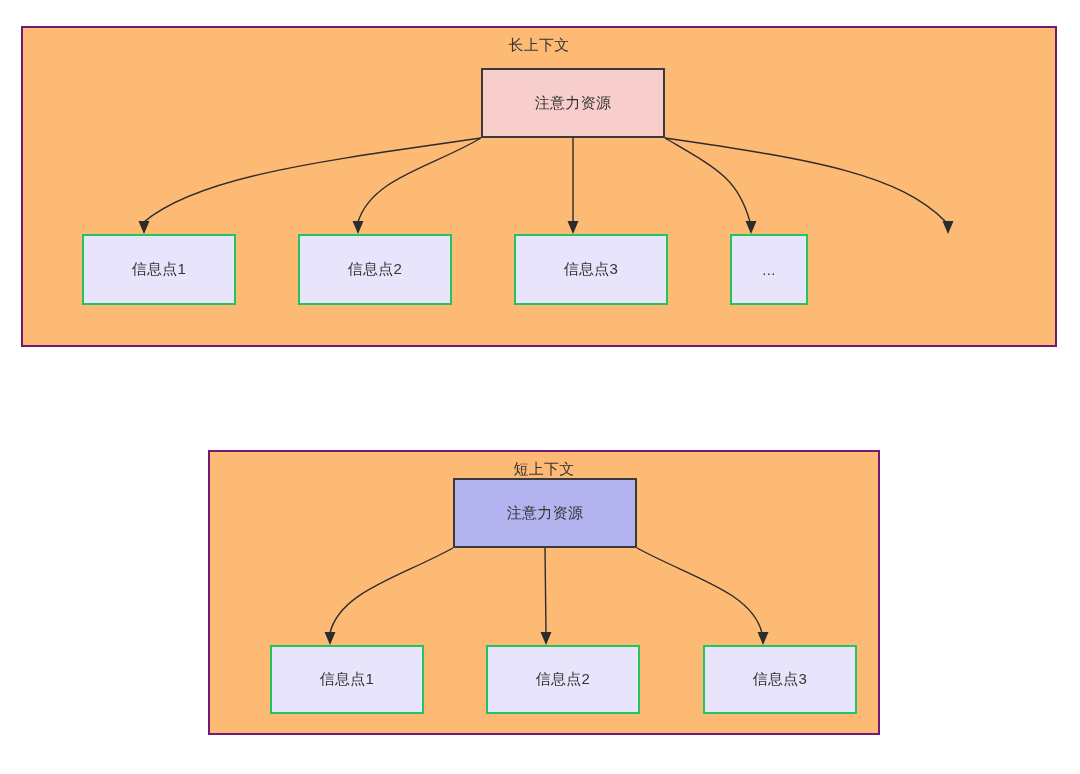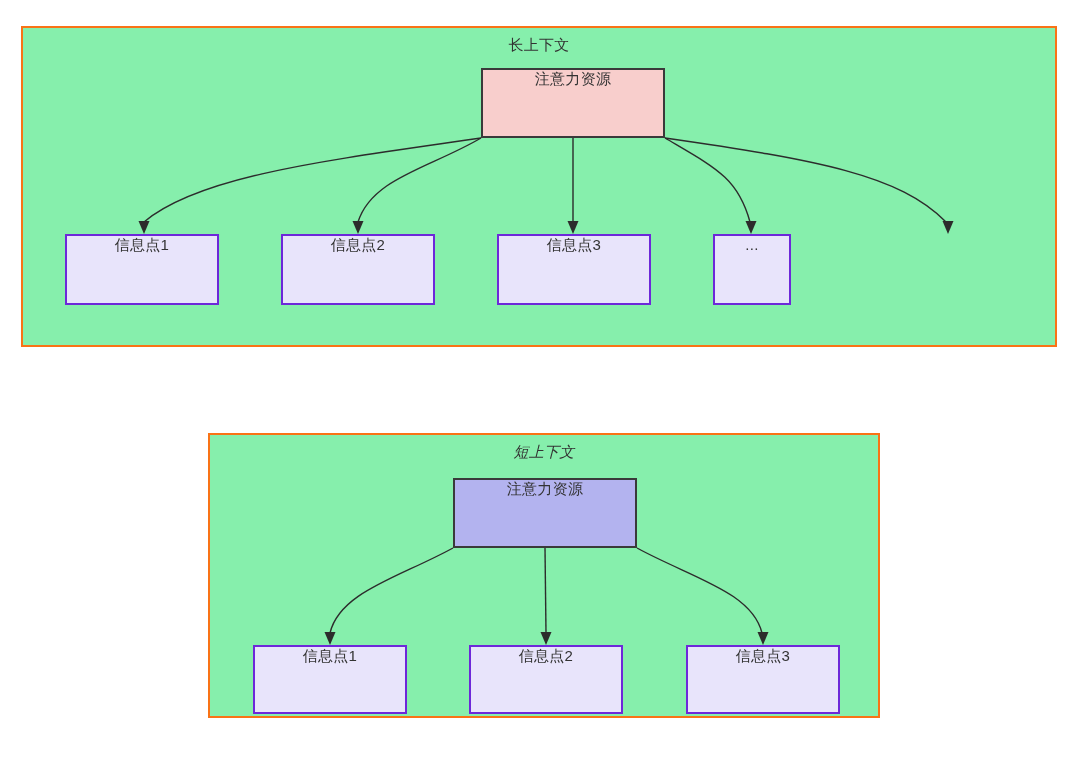--- a/index.html
+++ b/index.html
@@ -15,69 +15,70 @@
     overflow: hidden;
   }
   #stage {
     position: absolute;
     left: 0; top: 0;
     width: 1080px;
     height: 774px;
   }
   .container-box {
     position: absolute;
-    background: #86efac;
-    border: 2px solid #f97316;
+    background: #fdba74;
+    border: 2px solid #701a75;
     box-sizing: border-box;
   }
   #container-long {
     left: 21px;
     top: 26px;
     width: 1036px;
     height: 321px;
   }
   #container-short {
     left: 208px;
-    top: 433px;
+    top: 450px;
     width: 672px;
     height: 285px;
-    font-style: italic;
   }
   .container-title {
     position: absolute;
     width: 100%;
     top: 7px;
     left: 0;
     text-align: center;
     font-size: 15px;
     color: #333333;
     line-height: 20px;
     letter-spacing: 0.3px;
   }
   .node {
     position: absolute;
     box-sizing: border-box;
     display: flex;
+    align-items: center;
     justify-content: center;
     font-size: 15px;
     color: #333333;
     letter-spacing: 0.3px;
     z-index: 3;
   }
   .node-attention-pink {
     background: #f8cecc;
     border: 2px solid #3a3a3a;
   }
   .node-attention-purple {
     background: #b3b3ef;
     border: 2px solid #3a3a3a;
   }
   .node-info {
     background: #e8e4fb;
-    border: 2px solid #6d28d9;
+    border: 2px solid #22c55e;
+    margin-left: 17px;
   }
   svg.edges {
     position: absolute;
     left: 0;
     top: 0;
     width: 1080px;
     height: 774px;
     overflow: visible;
     z-index: 2;
     pointer-events: none;

